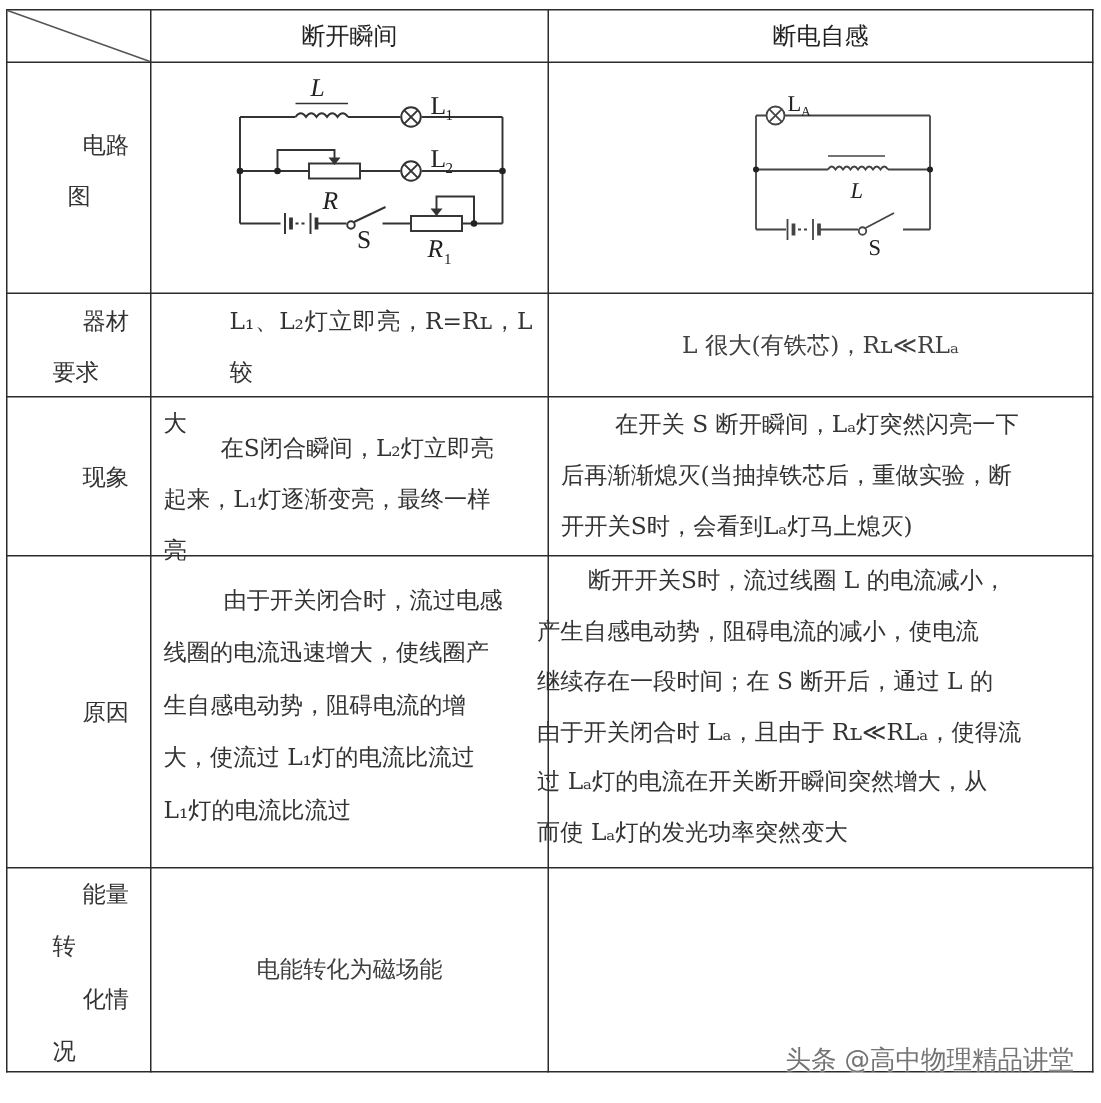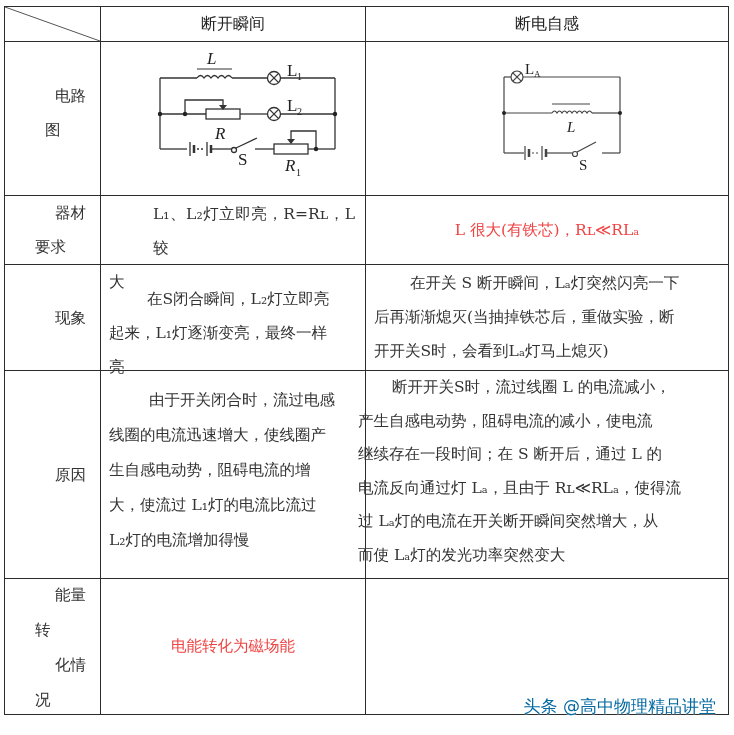--- a/index.html
+++ b/index.html
@@ -5,25 +5,25 @@
   html, body { margin: 0; padding: 0; background: #ffffff; }
   body { width: 734px; height: 735px; position: relative; overflow: hidden;
          font-family: "DejaVu Serif", "Liberation Serif", serif; color: #333333; }
   .tbl { position: absolute; left: 4px; top: 6px; width: 725px; height: 709px; }
   .hline { position: absolute; left: 0; width: 725px; height: 1px; background: #2b2b2b; }
   .vline { position: absolute; top: 0; width: 1px; height: 709px; background: #2b2b2b; }
   .cell { position: absolute; box-sizing: border-box; font-size: 15.5px; }
   .head { display: flex; align-items: center; justify-content: center; font-weight: normal;
           font-family: "DejaVu Sans", "Liberation Sans", sans-serif; font-size: 16px; color: #222; }
   .rowlabel { line-height: 34px; text-align: right; padding-right: 14px; color: #333; }
-  .rowlabel .l { display: block; font-family: Liberation Mono, monospace; }
+  .rowlabel .l { display: block; }
   .rowlabel .l.left { text-align: left; padding-left: 30px; }
   .para { line-height: 34px; padding: 0 10px 0 8px; text-align: justify; color: #333; }
-  .center { display: flex; align-items: center; justify-content: center; color: #ef4444; }
-  .watermark { position: absolute; right: 18px; top: 695px; font-size: 17px; color: #0369a1;
+  .center { display: flex; align-items: center; justify-content: center; color: #404040; }
+  .watermark { position: absolute; right: 18px; top: 695px; font-size: 17px; color: #737373;
                font-family: "DejaVu Sans", "Liberation Sans", sans-serif; letter-spacing: 0px;
                text-shadow: 0 0 1px #fff, 0 0 2px #fff; }
   svg text { font-family: "Liberation Serif", "DejaVu Serif", serif; }
 </style>
 </head>
 <body>
 
 <div class="tbl">
 
   <div class="hline" style="top:0"></div>
@@ -170,27 +170,27 @@
     <div>后再渐渐熄灭(当抽掉铁芯后，重做实验，断</div>
     <div>开开关S时，会看到Lₐ灯马上熄灭)</div>
   </div>
 
   <div class="cell rowlabel" style="left:1px;top:365px;width:95px;height:207px;display:flex;align-items:center;justify-content:flex-end">原因</div>
   <div class="cell para" style="left:97px;top:365px;width:264px;height:207px;padding-top:12px;line-height:35px">
     <div style="padding-left:40px">由于开关闭合时，流过电感</div>
     <div>线圈的电流迅速增大，使线圈产</div>
     <div>生自感电动势，阻碍电流的增</div>
     <div>大，使流过 L₁灯的电流比流过</div>
-    <div>L₂灯的电流增加得慢</div>
+    <div>L₁灯的电流比流过</div>
   </div>
   <div class="cell para" style="left:346px;top:365px;width:362px;height:207px;padding-top:0;line-height:33.5px">
     <div style="padding-left:34px">断开开关S时，流过线圈 L 的电流减小，</div>
     <div>产生自感电动势，阻碍电流的减小，使电流</div>
     <div>继续存在一段时间；在 S 断开后，通过 L 的</div>
-    <div>电流反向通过灯 Lₐ，且由于 Rʟ≪RLₐ，使得流</div>
+    <div>由于开关闭合时 Lₐ，且由于 Rʟ≪RLₐ，使得流</div>
     <div>过 Lₐ灯的电流在开关断开瞬间突然增大，从</div>
     <div>而使 Lₐ灯的发光功率突然变大</div>
   </div>
 
   <div class="cell rowlabel" style="left:1px;top:573px;width:95px;height:135px;line-height:35px;padding-top:0">
     <span class="l">能量</span>
     <span class="l left">转</span>
     <span class="l">化情</span>
     <span class="l left">况</span>
   </div>

